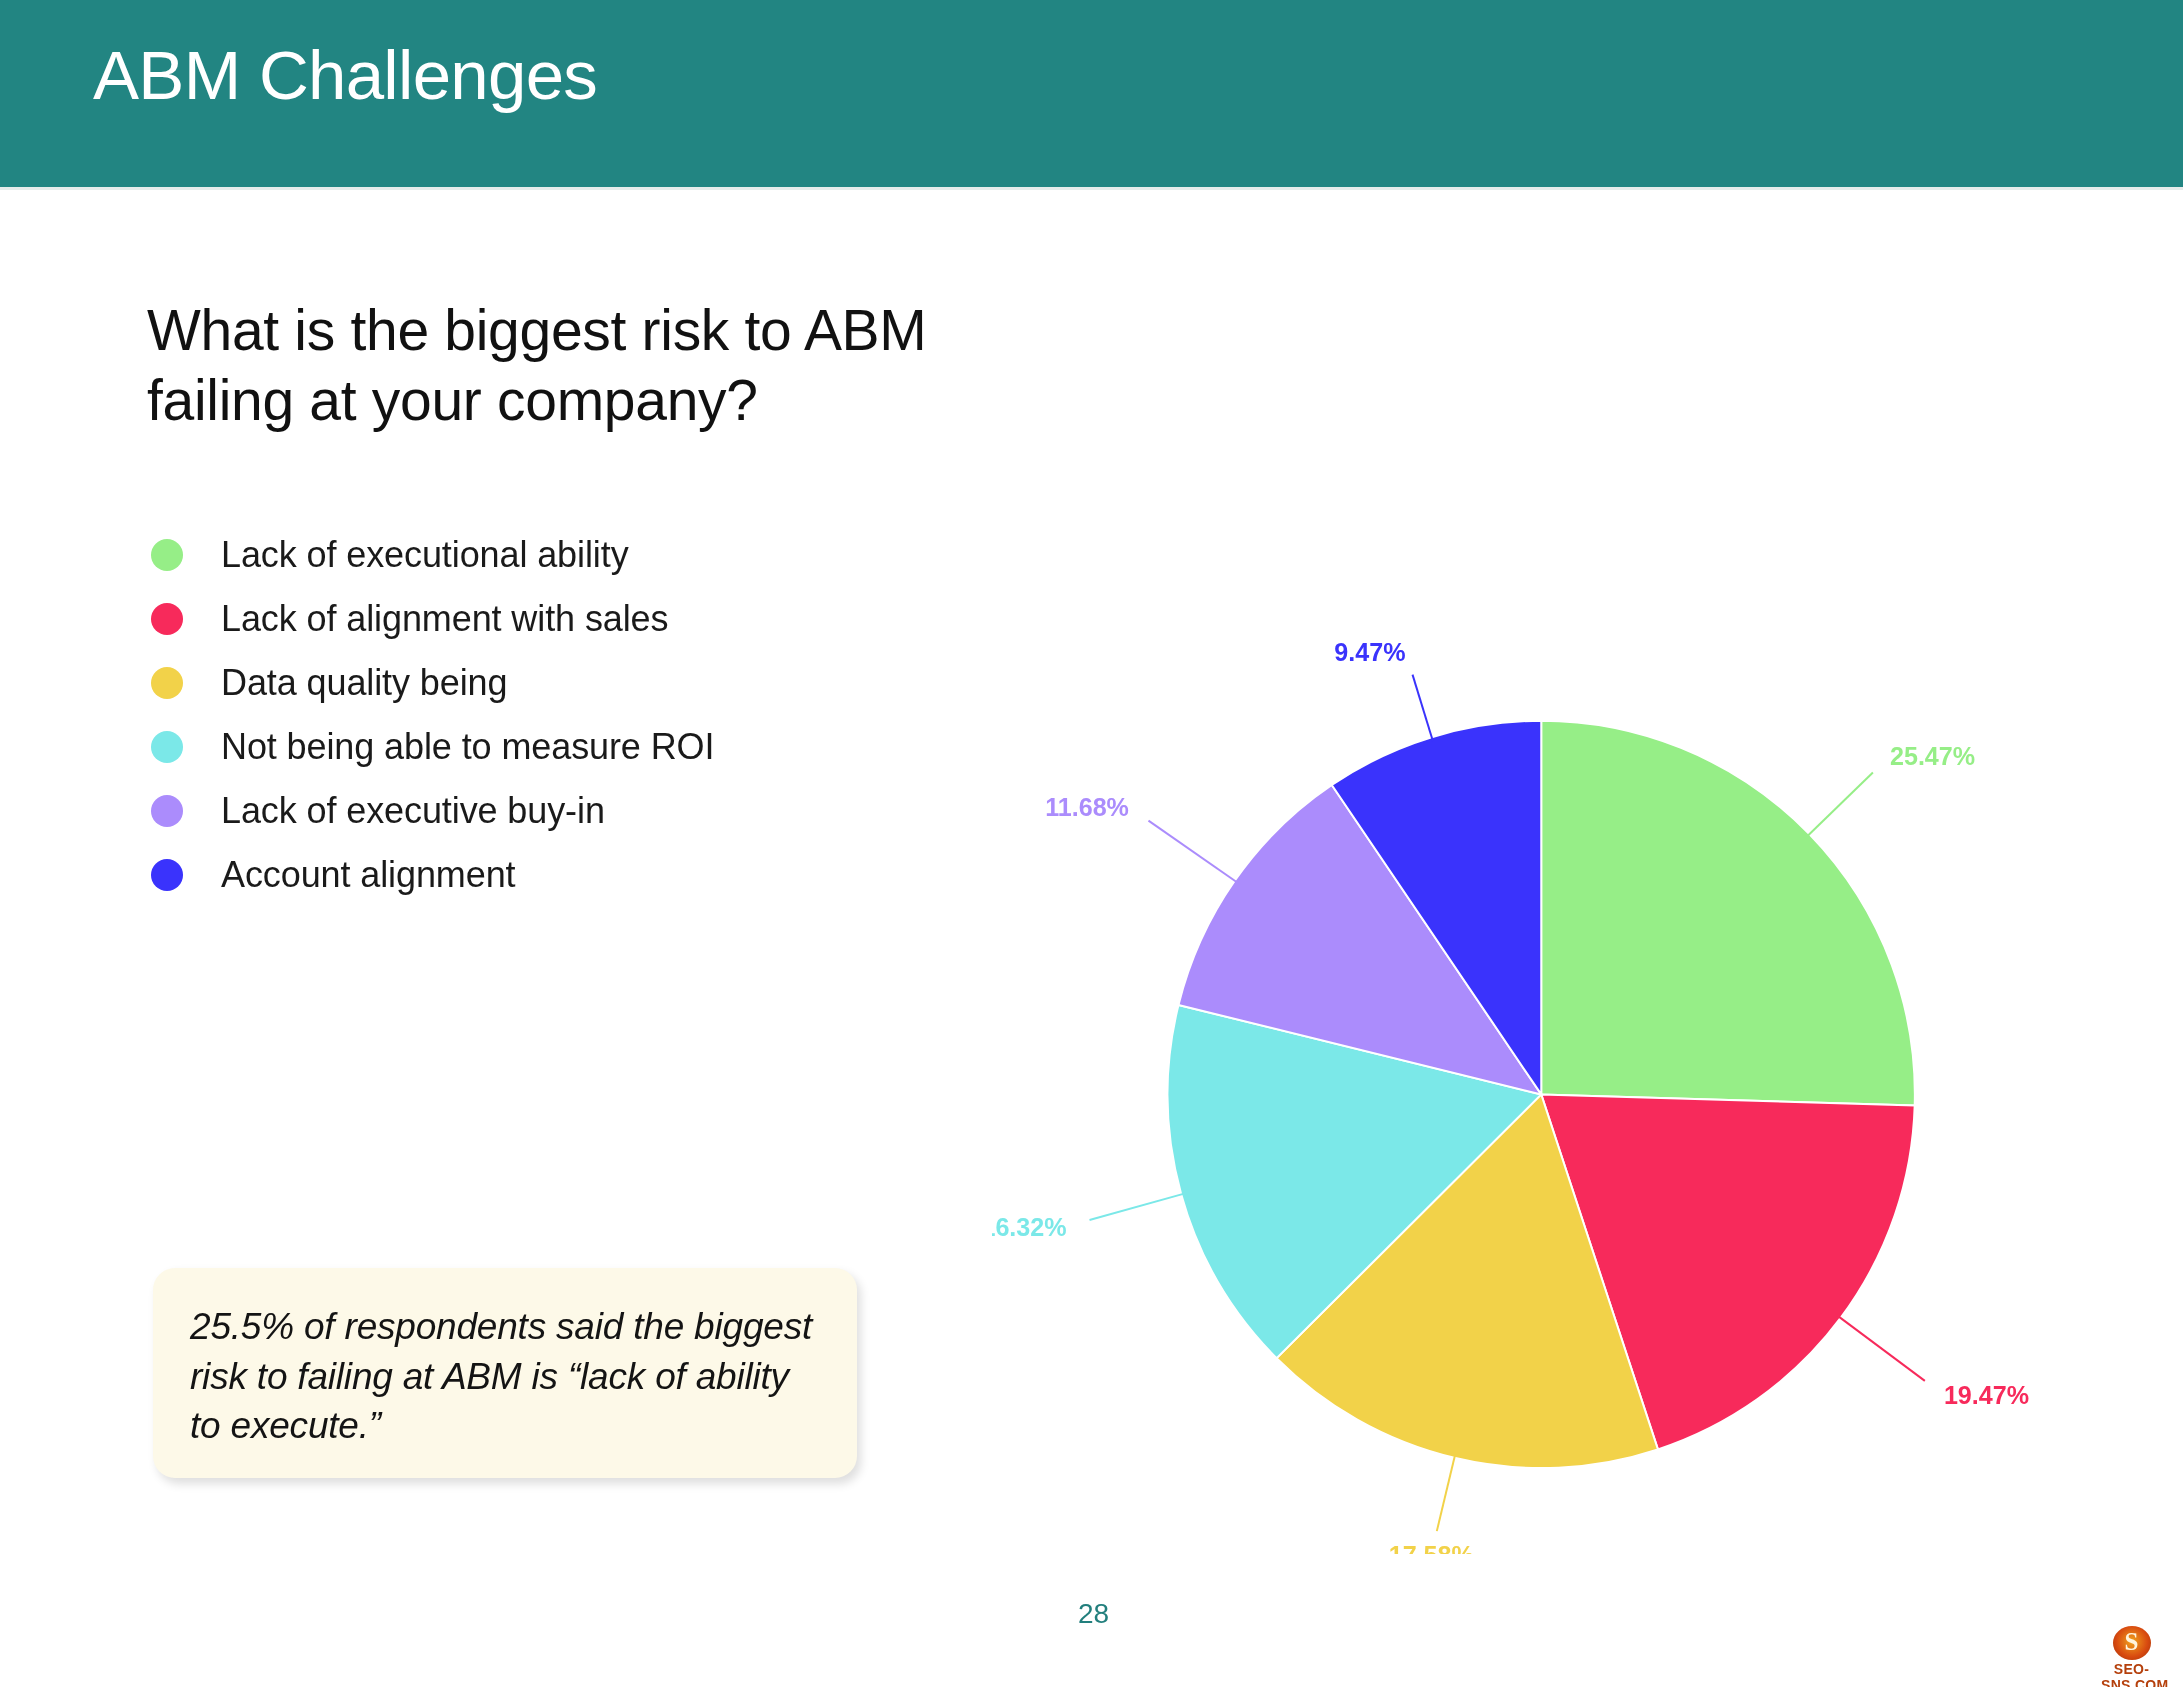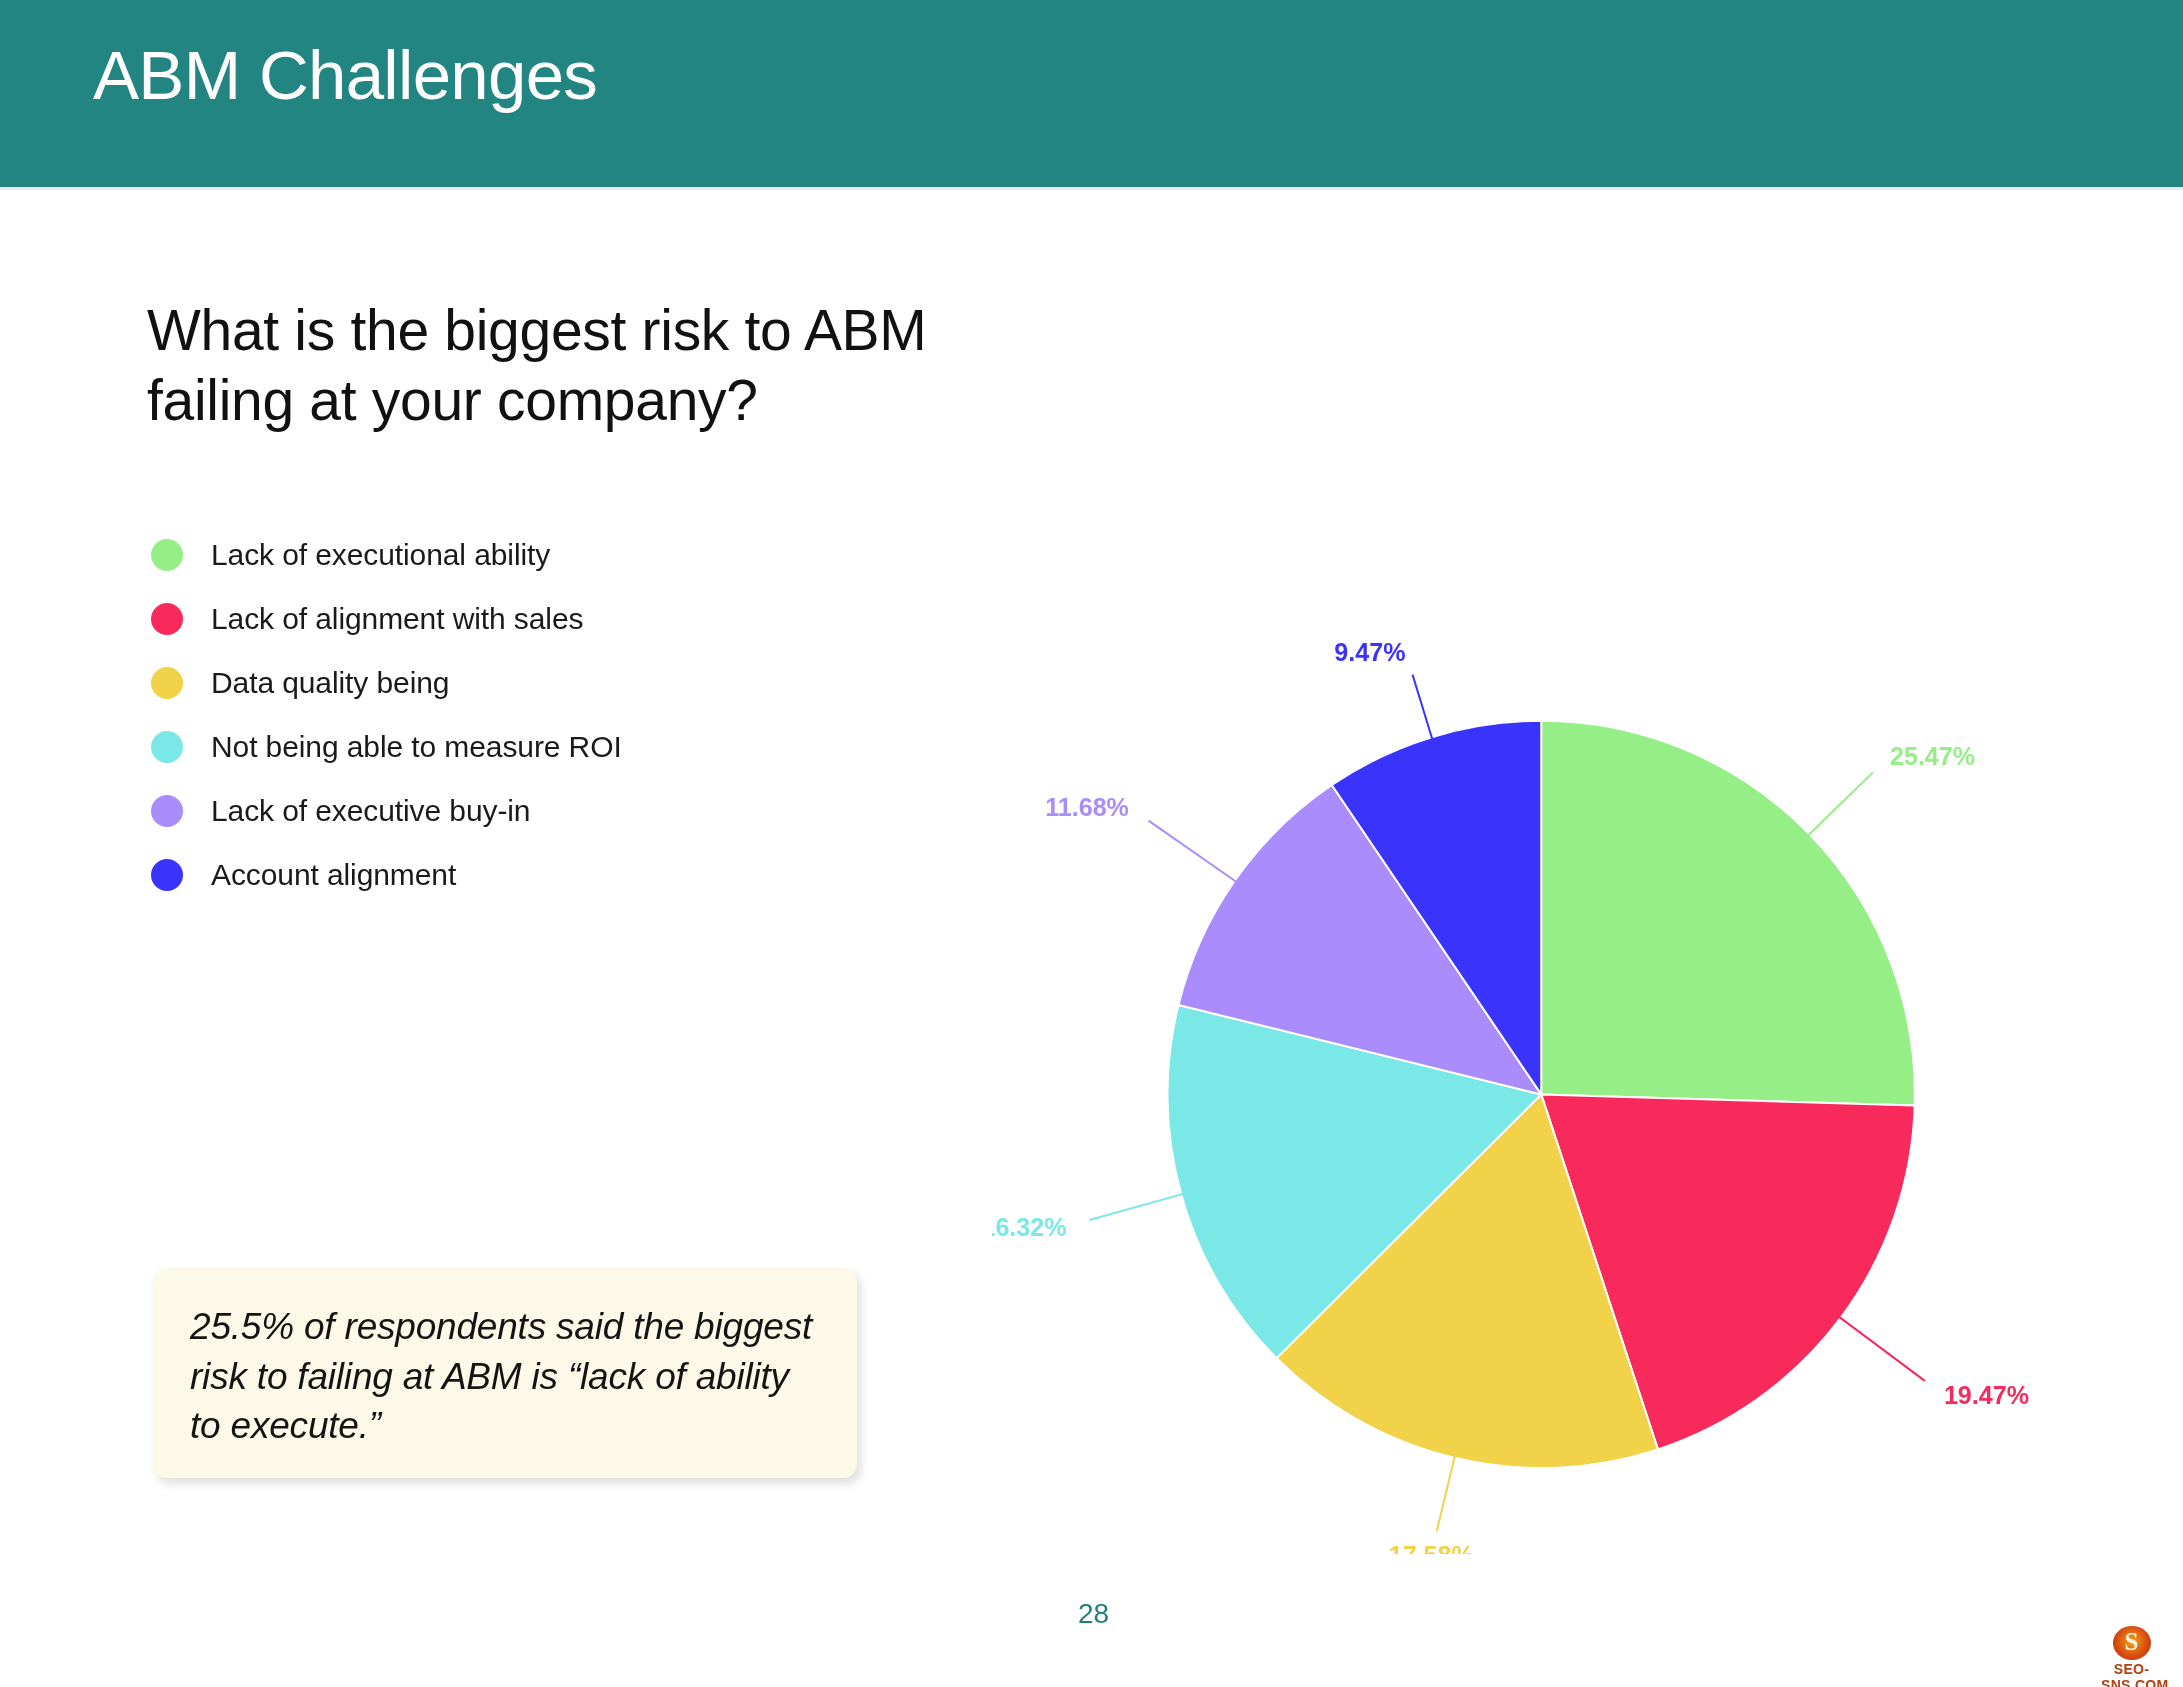--- a/index.html
+++ b/index.html
@@ -69,36 +69,36 @@
     align-items: center;
     height: 64px;
   }
   .legend-swatch {
     width: 32px;
     height: 32px;
     border-radius: 50%;
     flex: 0 0 32px;
   }
   .legend-label {
-    margin-left: 28px;
-    font-size: 30px;
+    margin-left: 38px;
+    font-size: 36px;
     color: #1a1a1a;
     white-space: nowrap;
     letter-spacing: -0.1px;
   }
 
   
   #callout-box {
     position: absolute;
     left: 153px;
     top: 1268px;
     width: 704px;
     height: 210px;
     background: #fdf9e8;
-    border-radius: 14px;
+    border-radius: 22px;
     box-shadow: 4px 5.3px 9.3px rgba(0,0,0,0.13);
     box-sizing: border-box;
     padding: 34px 37px 0 37px;
   }
   #callout-text {
     font-size: 37px;
     line-height: 1.34;
     font-style: italic;
     color: #141414;
     letter-spacing: -0.2px;

